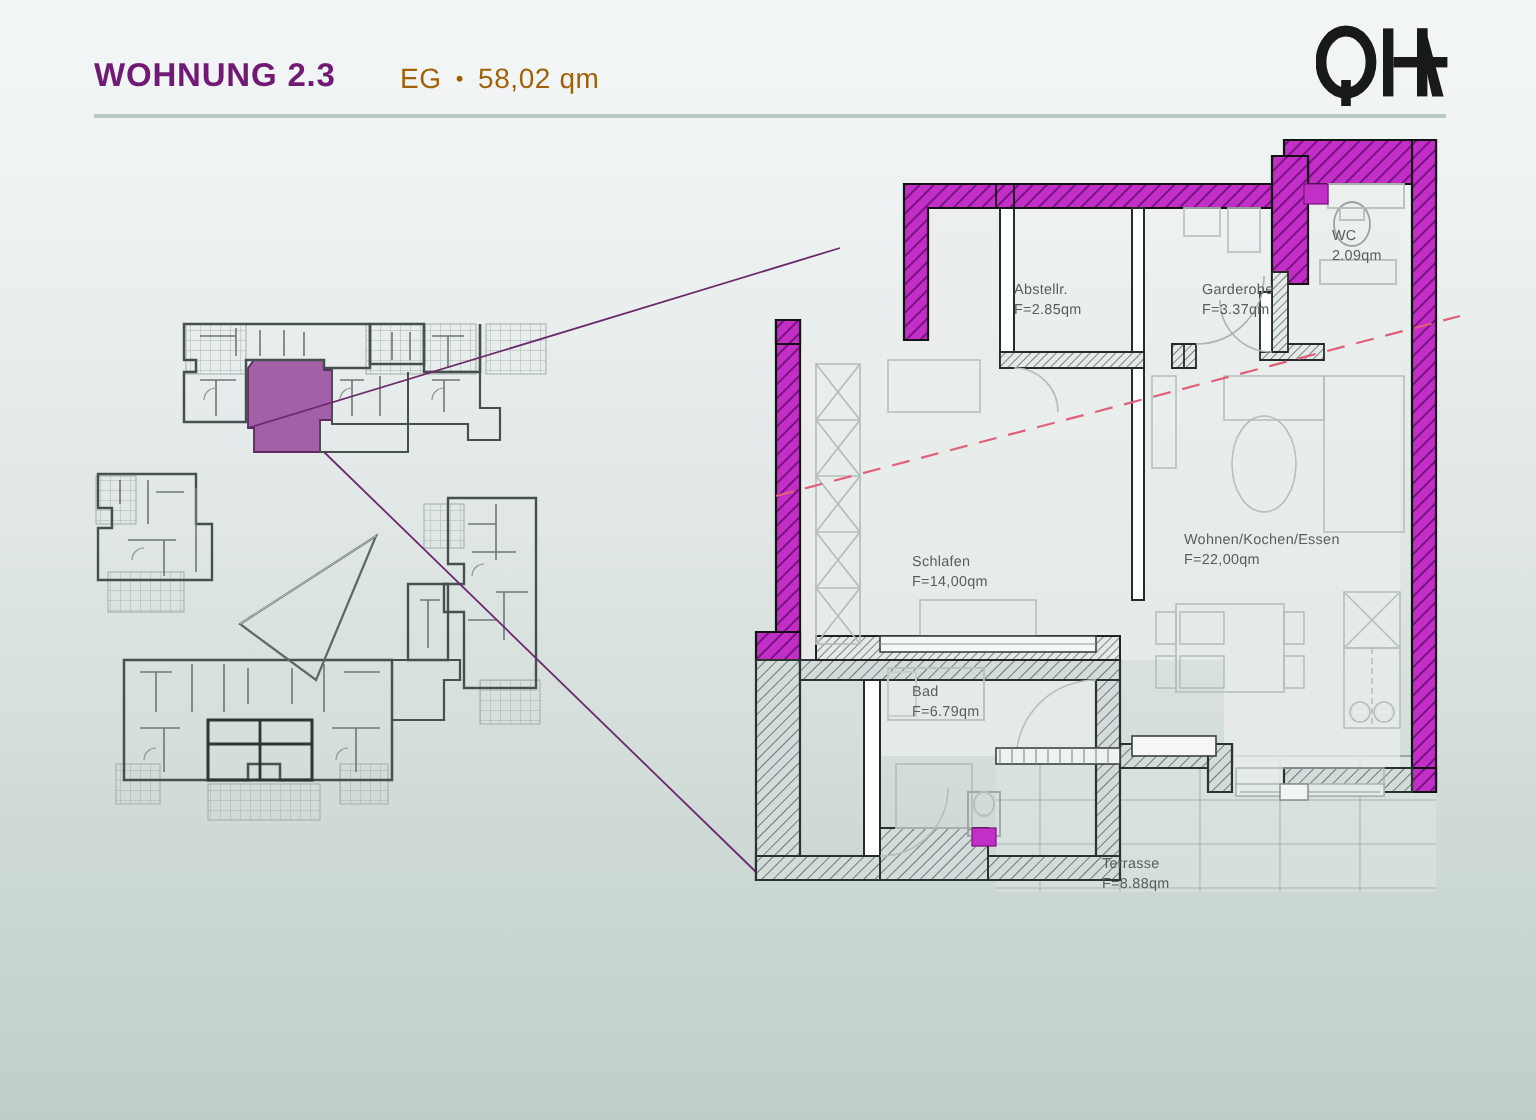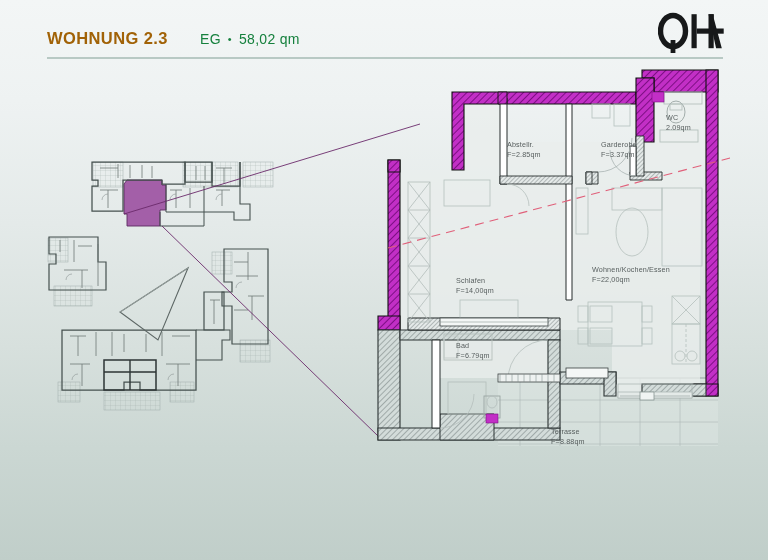--- a/index.html
+++ b/index.html
@@ -11,25 +11,25 @@
     color:#1d1f1f;
     -webkit-font-smoothing:antialiased;
   }
   .page{position:relative;width:768px;height:560px;}
 
   
   .header{position:absolute;left:0;top:0;width:768px;height:58px;}
   .header-title{
     position:absolute;left:47px;top:29px;
     font-size:16.5px;font-weight:bold;letter-spacing:0.4px;
-    color:#a16207;white-space:nowrap;
+    color:#701a75;white-space:nowrap;
   }
   .header-sub{
     position:absolute;left:200px;top:31px;
-    font-size:14px;letter-spacing:0.3px;color:#15803d;white-space:nowrap;
+    font-size:14px;letter-spacing:0.3px;color:#a16207;white-space:nowrap;
   }
   .header-sub .dot{display:inline-block;margin:0 7px;font-size:11px;vertical-align:1px;}
   .header-rule{
     position:absolute;left:47px;top:57px;width:676px;height:2px;
     background:#b8c9c4;
   }
   .logo{
     position:absolute;right:40px;top:12px;
     font-size:38px;line-height:38px;font-weight:bold;
     letter-spacing:-2px;color:#17191a;

